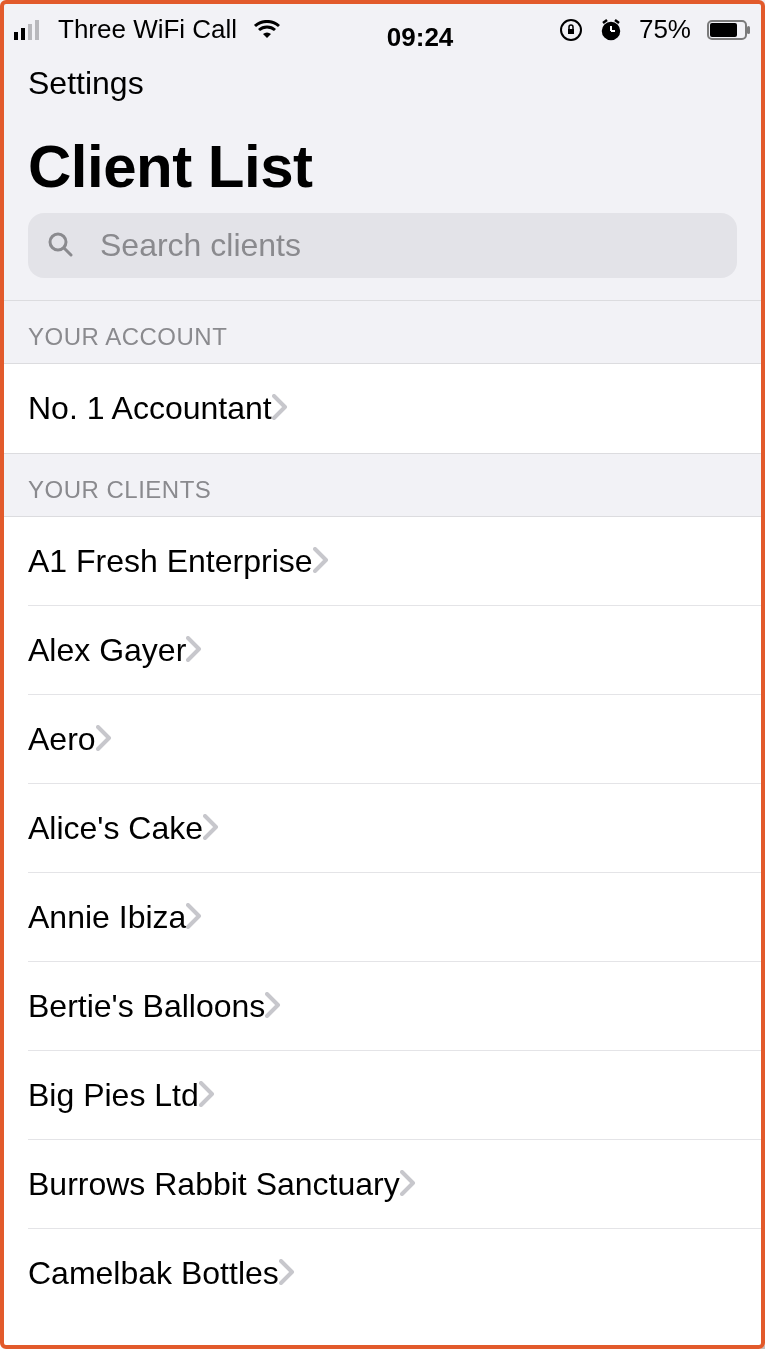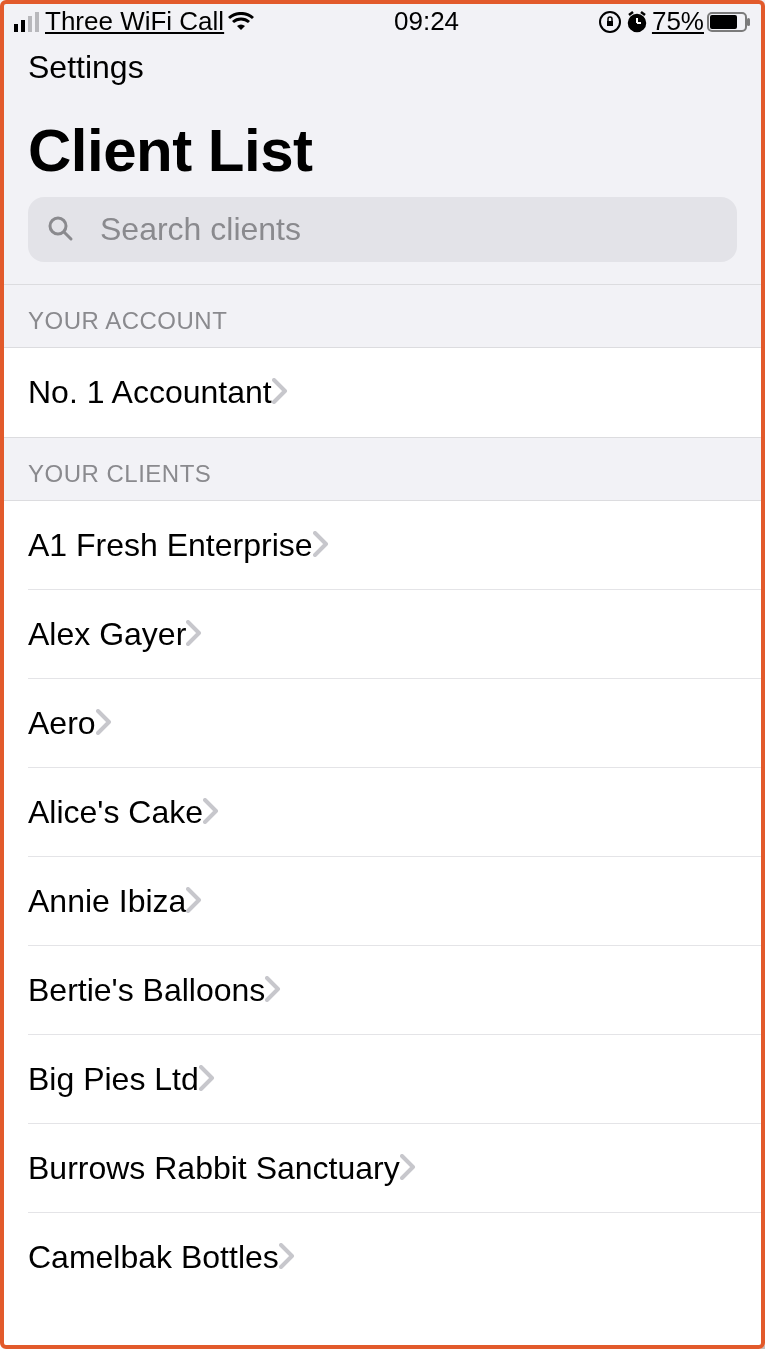--- a/index.html
+++ b/index.html
@@ -20,22 +20,22 @@
     }
     .status-bar {
       display: flex;
       align-items: center;
       justify-content: space-between;
       padding: 6px 14px 2px 14px;
       font-size: 26px;
       font-weight: 500;
       background: #F2F2F6;
     }
-    .status-left, .status-right { display: flex; align-items: center; gap: 3px; text-decoration: underline; }
-    .status-center { flex: 0 0 auto; font-weight: 400; }
+    .status-left, .status-right { display: flex; align-items: center; gap: 16px; }
+    .status-center { flex: 0 0 auto; font-weight: 700; margin-top: 16px; }
     .signal svg, .wifi svg, .battery svg, .lock svg, .alarm svg { display: block; }
     .header-area {
       background: #F2F2F6;
       padding: 10px 28px 22px 28px;
     }
     .nav-back {
       color: #000000;
       font-size: 32px;
       font-weight: 400;
       cursor: pointer;

